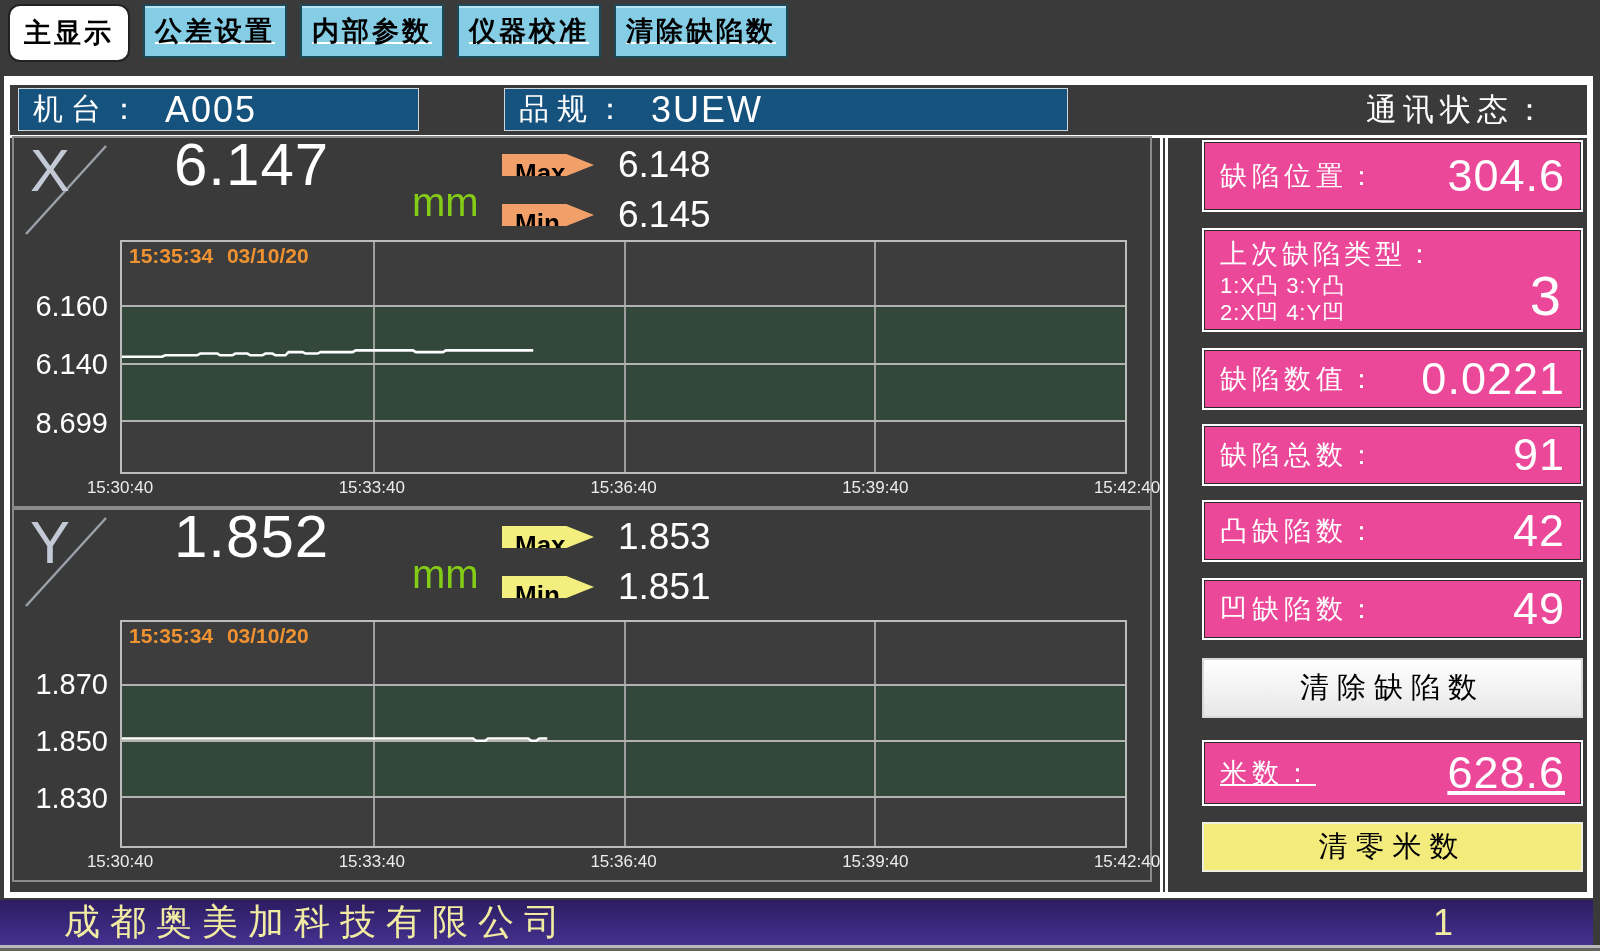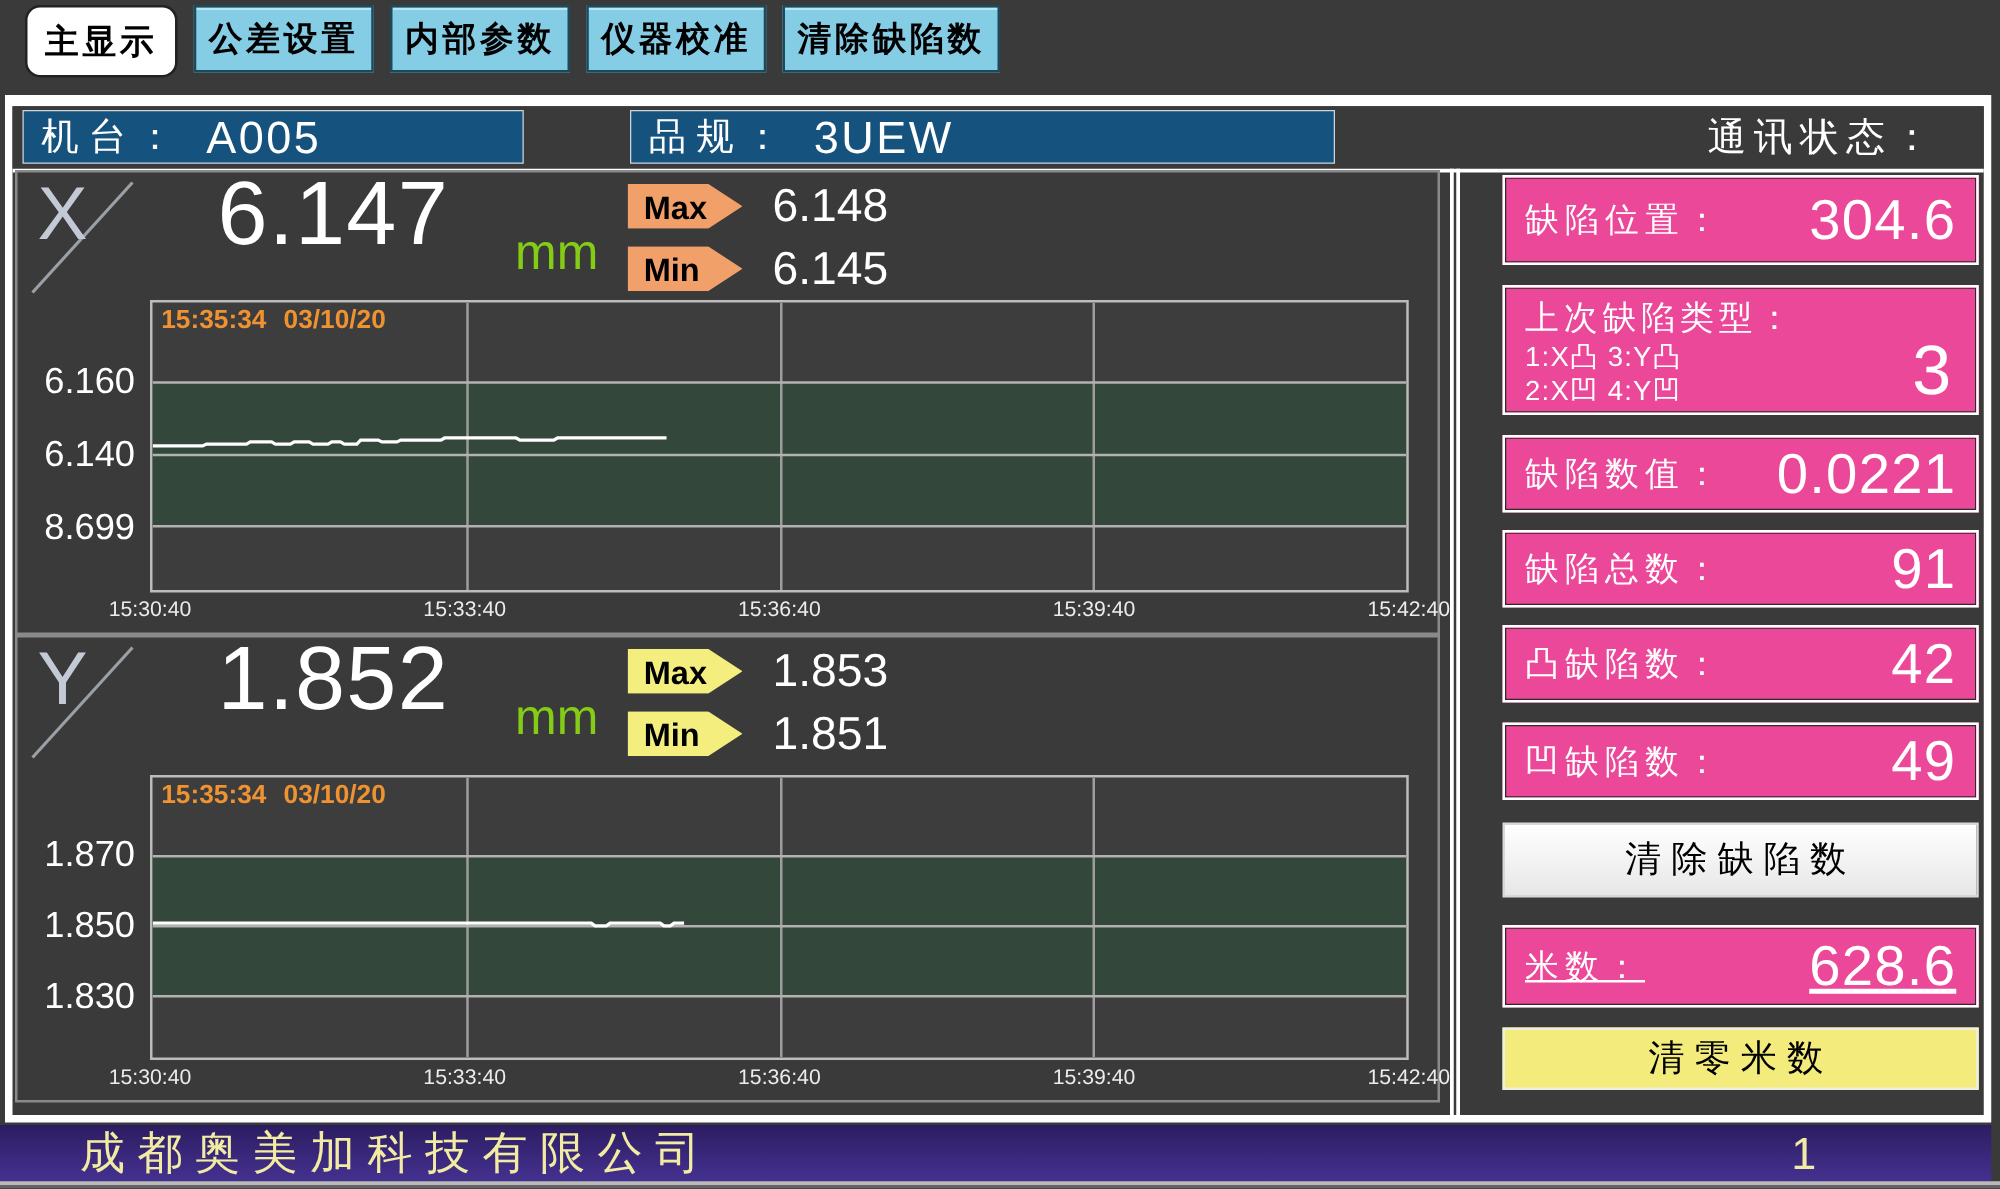--- a/index.html
+++ b/index.html
@@ -1,21 +1,21 @@
 <!DOCTYPE html>
 <html><head>
 <meta charset="utf-8">
 <style>
   html,body{margin:0;padding:0;background:#2e2e2e;}
   .screen{position:relative;width:1600px;height:951px;background:#3a3a3a;overflow:hidden;
           font-family:"Liberation Sans",sans-serif;color:#fff;}
   .cn{font-family:"Liberation Serif",serif;}
 
   
-  .tabbar{position:absolute;top:4px;left:20px;display:flex;gap:13px;}
+  .tabbar{position:absolute;top:4px;left:8px;display:flex;gap:13px;text-decoration:underline;}
   .tab{height:54px;min-width:122px;padding:0 10px;box-sizing:border-box;
        display:flex;align-items:center;justify-content:center;
        background:#85ccE5;background:#85cce5;color:#000;font-size:27px;font-weight:bold;letter-spacing:3px;
        border:2px solid #1d4a58;border-radius:0;box-shadow:inset 0 2px 0 #b9e6f4;}
   .tab.active{background:#ffffff;border:2px solid #222;box-shadow:none;border-radius:12px;height:58px;}
 
   
   .frame{position:absolute;top:76px;left:4px;width:1589px;height:822px;box-sizing:border-box;
          border:6px solid #ffffff;border-top-width:9px;background:#3a3a3a;}
   .header-row{position:relative;height:50px;border-bottom:3px solid #fff;background:#3a3a3a;}
@@ -34,25 +34,25 @@
 
   
   .axis-section{position:absolute;left:2px;right:8px;border:2px solid #8a8a8a;background:#3a3a3a;}
   .x-sec{top:1px;height:368px;}
   .y-sec{top:373px;height:370px;}
   .sec-head{position:relative;height:102px;}
   .y-sec .sec-head{height:110px;}
   .slash{position:absolute;left:4px;top:4px;width:96px;height:96px;}
   .slash line{stroke:#9aa0a8;stroke-width:2.5;}
   .axis-glyph{position:absolute;left:16px;top:-2px;font-size:60px;color:#c3cad6;}
-  .big-val{position:absolute;left:160px;top:-8px;font-size:72px;letter-spacing:1px;color:#fff;}
+  .big-val{position:absolute;left:160px;top:-8px;font-size:60px;letter-spacing:1px;color:#fff;}
   .unit{position:absolute;left:398px;top:42px;font-size:40px;color:#84cc16;}
   .maxmin{position:absolute;left:488px;top:6px;display:flex;flex-direction:column;gap:8px;}
   .mm-line{display:flex;align-items:center;height:42px;}
-  .tag{width:92px;height:36px;line-height:38px;box-sizing:border-box;padding-left:13px;
+  .tag{width:92px;height:22px;line-height:38px;box-sizing:border-box;padding-left:13px;
        clip-path:polygon(0 0,70% 0,100% 50%,70% 100%,0 100%);
        color:#000;font-weight:bold;font-size:26px;}
   .tag-x{background:#f1a06a;}
   .tag-y{background:#f3ee7e;}
   .tag-value{margin-left:24px;font-size:37px;color:#fff;}
 
   
   .chart-area{position:absolute;left:0;right:0;top:102px;bottom:0;}
   .y-sec .chart-area{top:110px;}
   .ylabels{position:absolute;left:0;top:0;width:106px;bottom:32px;}

